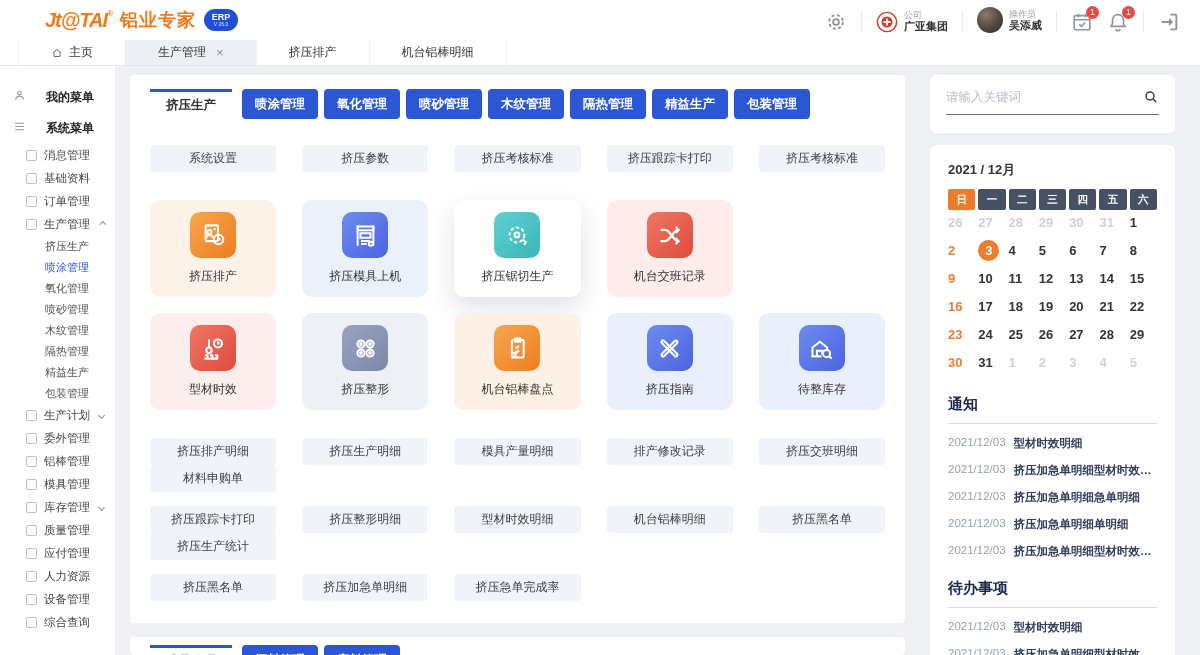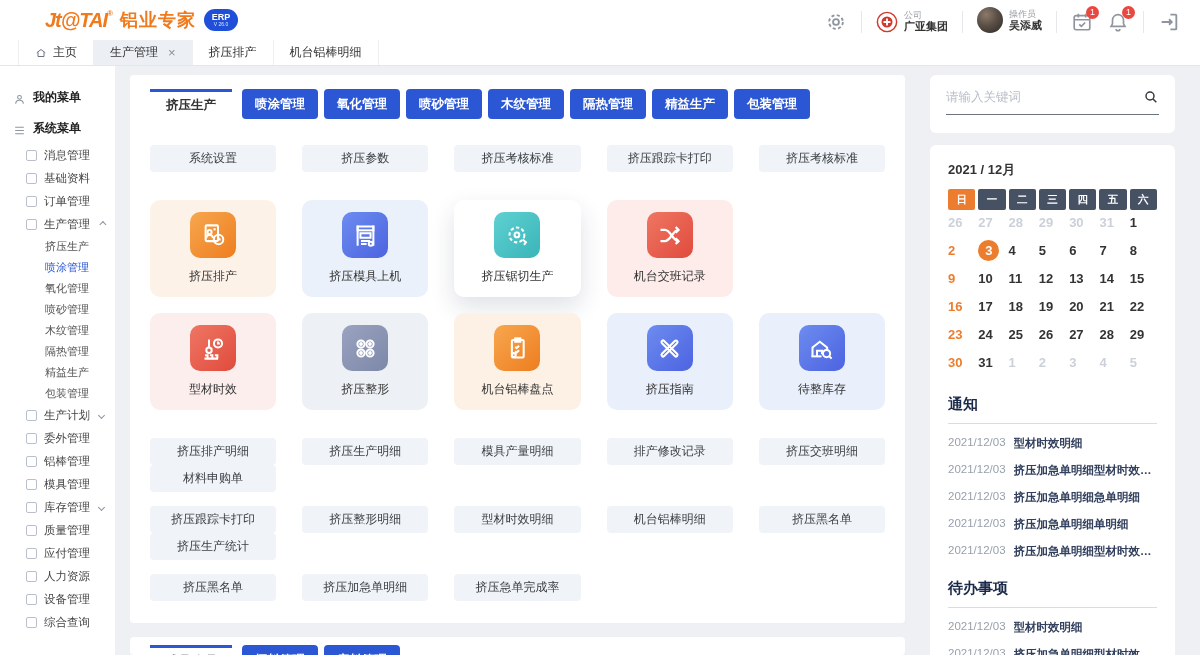--- a/index.html
+++ b/index.html
@@ -25,34 +25,34 @@
            background:#e8483f; color:#fff; font-size:9px; line-height:13px; text-align:center; padding:0 2px; }
   .duo { display:flex; flex-direction:column; line-height:1.15; }
   .duo-top { font-size:9px; color:#9aa0a8; }
   .duo-bot { font-size:11px; font-weight:bold; color:#333; }
   .hgroup { display:flex; align-items:center; gap:6px; }
   .avatar { width:26px; height:26px; border-radius:50%;
             background:radial-gradient(circle at 35% 30%,#8c7a6a 0%,#5a4f46 45%,#2b2825 100%); }
 
   
   .tabbar { height:26px; background:#fff; border-bottom:1px solid #e3e6ec; display:flex; font-size:12px; }
-  .wtab { display:flex; align-items:center; gap:6px; padding:0 16px; border-right:1px solid #efefef; color:#333; cursor:default; }
+  .wtab { display:flex; align-items:center; gap:6px; padding:0 32px; border-right:1px solid #efefef; color:#333; cursor:default; }
   .wtab:first-child { border-left:1px solid #efefef; margin-left:18px; }
   .wtab.active { background:#ecf0f5; }
   .tclose { color:#8a8f98; font-size:13px; margin-left:4px; }
   .ticon { width:12px; height:12px; color:#6b7280; }
 
   
   .content { display:flex; height:589px; overflow:hidden; }
   .sidebar { width:115px; background:#fff; padding-top:16px; flex-shrink:0; overflow:hidden; font-size:11.5px; }
   .main { width:775px; margin-left:15px; flex-shrink:0; display:flex; flex-direction:column; overflow:hidden; }
   .rcol { width:245px; margin-left:25px; flex-shrink:0; padding-top:9px; display:flex; flex-direction:column; gap:12px; overflow:hidden; }
 
   
-  .s-sec { display:flex; align-items:flex-end; gap:7px; padding:7px 0 7px 13px; font-weight:bold; font-size:12px; color:#222; }
+  .s-sec { display:flex; align-items:flex-start; gap:20px; padding:7px 0 7px 13px; font-weight:bold; font-size:12px; color:#222; }
   .s-sec .hicon { width:13px; height:13px; }
   .s-item { display:flex; align-items:center; gap:7px; padding:4px 0 4px 26px; color:#444; cursor:default; }
   .s-ico { width:11px; height:11px; border:1px solid #b9c0cb; border-radius:2px; flex-shrink:0; }
   .caret { display:none; width:5px; height:5px; border-left:1.5px solid #8a93a3; border-bottom:1.5px solid #8a93a3; margin-left:2px; }
   .caret.up { display:inline-block; transform:rotate(135deg) translate(-1px,-1px); }
   .caret.down { display:inline-block; transform:rotate(-45deg); }
   .s-sub { padding:3px 0 3px 45px; color:#555; font-size:11px; cursor:default; }
   .s-sub.active { color:#2b57d5; }
 
   

